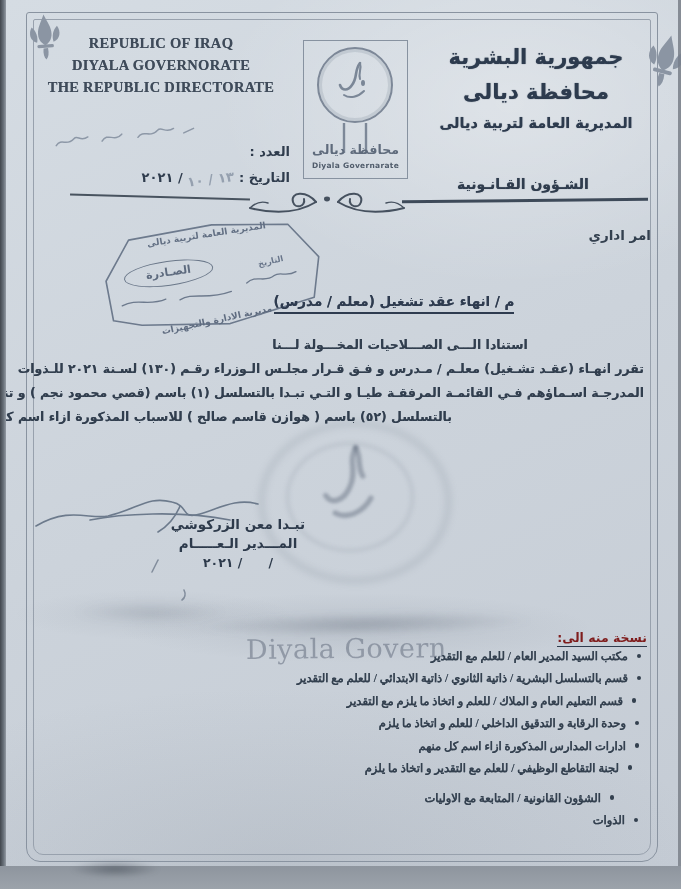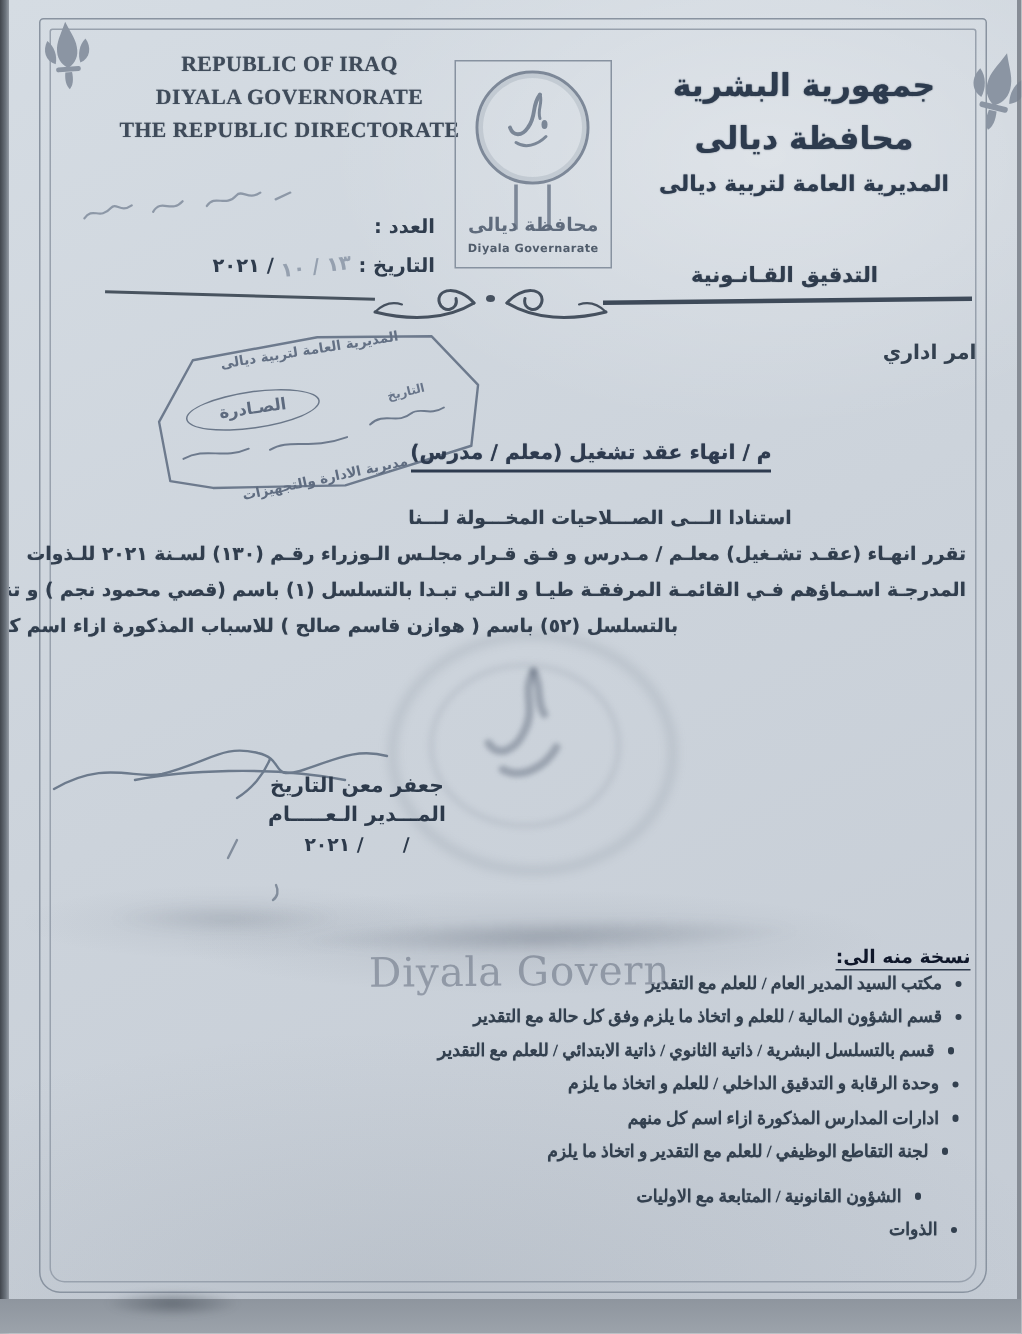--- a/index.html
+++ b/index.html
@@ -8,21 +8,21 @@
   .grain{position:absolute;left:5px;top:0;width:673px;height:866px;background:
     radial-gradient(ellipse 420px 260px at 75% 12%, rgba(255,255,255,0.30), rgba(255,255,255,0) 70%),
     radial-gradient(ellipse 340px 50px at 52% 72.5%, rgba(82,92,107,0.12), rgba(82,92,107,0) 70%),
     radial-gradient(ellipse 200px 36px at 22% 71%, rgba(82,92,107,0.09), rgba(82,92,107,0) 70%),
     radial-gradient(ellipse 600px 240px at 40% 100%, rgba(90,100,112,0.12), rgba(90,100,112,0) 75%);}
   .frame-outer{position:absolute;left:26px;top:12px;width:630px;height:848px;border:1.6px solid #8993a0;border-radius:3px 3px 16px 14px;}
   .frame-inner{position:absolute;left:33px;top:19px;width:616px;height:834px;border:1.3px solid #98a1ad;border-radius:2px 2px 12px 10px;}
   .fleur{position:absolute;}
   .fleur-tl{left:27px;top:13px;width:36px;height:48px;transform:rotate(-4deg);}
   .fleur-tr{right:-5px;top:33px;width:42px;height:56px;transform:rotate(14deg);}
-  .h-en{position:absolute;left:62px;top:32px;width:262px;text-align:center;font-family:"Liberation Serif","DejaVu Serif",serif;font-weight:bold;font-size:14.5px;line-height:22px;color:#3f4b5a;letter-spacing:0.3px;text-shadow:0 0 0.6px rgba(63,75,90,0.7);}
+  .h-en{position:absolute;left:30px;top:32px;width:262px;text-align:center;font-family:"Liberation Serif","DejaVu Serif",serif;font-weight:bold;font-size:14.5px;line-height:22px;color:#3f4b5a;letter-spacing:0.3px;text-shadow:0 0 0.6px rgba(63,75,90,0.7);}
   .logo{position:absolute;left:303px;top:40px;width:103px;height:137px;border:1.4px solid #8792a0;}
   .logo-circle{position:absolute;left:13px;top:6px;width:72px;height:72px;border:2.2px solid #7d8898;border-radius:50%;box-shadow:inset 0 0 0 3px rgba(125,136,152,0.22);}
   .logo-circle svg{position:absolute;left:11px;top:8px;width:46px;height:52px;}
   .logo-risers{position:absolute;left:32px;top:80px;width:40px;height:36px;}
   .logo-ar{position:absolute;left:0;bottom:21px;width:100%;text-align:center;font-size:12.5px;font-weight:bold;color:#5f6b7c;}
   .logo-en{position:absolute;left:0;bottom:8px;width:100%;text-align:center;font-size:7.5px;font-weight:bold;color:#505c6b;letter-spacing:0.3px;}
   .h-ar{position:absolute;right:28px;top:40px;width:234px;text-align:center;color:#2d3b4e;font-weight:bold;direction:rtl;}
   .h-ar1{font-size:21px;line-height:34px;text-shadow:0 0 1px rgba(45,59,78,0.85);}
   .h-ar2{font-size:21px;line-height:36px;text-shadow:0 0 1px rgba(45,59,78,0.85);}
   .h-ar3{font-size:14.5px;line-height:26px;text-shadow:0 0 0.8px rgba(45,59,78,0.8);}
@@ -57,21 +57,21 @@
   .sig-squiggle{position:absolute;left:30px;top:486px;width:235px;height:56px;}
   .sig-block{position:absolute;left:146px;top:516px;width:184px;text-align:center;direction:rtl;color:#2d3a4b;}
   .sig-name{font-size:13.5px;font-weight:bold;}
   .sig-title{font-size:13.5px;font-weight:bold;margin-top:3px;}
   .sig-date{font-size:12.5px;font-weight:bold;margin-top:4px;white-space:pre;}
   .hw-marks{position:absolute;left:140px;top:556px;width:80px;height:46px;}
   .smudge{position:absolute;left:130px;top:608px;width:470px;height:32px;background:radial-gradient(ellipse 50% 50% at 50% 50%, rgba(70,80,96,0.28), rgba(70,80,96,0) 72%);filter:blur(3px);transform:rotate(-1.2deg);}
   .smudge2{position:absolute;left:40px;top:598px;width:220px;height:28px;background:radial-gradient(ellipse 50% 50% at 50% 50%, rgba(70,80,96,0.16), rgba(70,80,96,0) 70%);filter:blur(4px);}
   .wm{position:absolute;left:246px;top:633px;font-family:"DejaVu Serif","Liberation Serif",serif;font-size:27px;color:rgba(96,106,122,0.52);letter-spacing:0.5px;transform:rotate(-0.5deg);z-index:1;}
   .cc-head{position:absolute;right:34px;top:627px;direction:rtl;z-index:2;}
-  .cc-head span{display:inline-block;font-size:12.5px;font-weight:bold;color:#0f172a;border-bottom:1.6px solid #2e3b4d;padding-bottom:1px;}
+  .cc-head span{display:inline-block;font-size:12.5px;font-weight:bold;color:#7f1d1d;border-bottom:1.6px solid #2e3b4d;padding-bottom:1px;}
   .cc-list{position:absolute;right:38px;top:649px;width:596px;direction:rtl;z-index:2;}
   .cc-item{position:relative;text-align:right;font-size:11.5px;font-weight:bold;color:#33404f;line-height:14px;margin-bottom:8.4px;padding-right:15px;white-space:nowrap;text-shadow:0 0 0.5px rgba(51,64,79,0.55);font-family:Liberation Serif, serif;}
   .cc-item:nth-child(3){margin-right:5px;}
   .cc-item:nth-child(4){margin-right:2px;}
   .cc-item:nth-child(5){margin-right:2px;}
   .cc-item:nth-child(6){margin-right:9px;}
   .cc-item:nth-child(7){margin-right:27px;margin-top:16px;}
   .cc-item:nth-child(8){margin-right:3px;}
   .cc-item:nth-child(9){margin-right:88px;}
   .cc-item:nth-child(10){margin-right:222px;}
@@ -149,21 +149,21 @@
       <path d="M88 12 C94 4 100 14 108 6 C112 2 116 10 124 5"></path>
       <path d="M134 10 L144 6"></path>
     </g>
   </svg>
 
   <div class="num-date">
     <div class="nd-line"><span>العدد :</span></div>
     <div class="nd-line"><span>التاريخ : </span><span class="hw">١٣ / ١٠</span><span> / ٢٠٢١</span></div>
   </div>
 
-  <div class="dept">التدقيق القـانـونية</div>
+  <div class="dept">الشـؤون القـانـونية</div>
   <div class="line-left"></div>
   <svg class="flourish" viewBox="0 0 162 36">
     <g fill="none" stroke="#46515f" stroke-width="2" stroke-linecap="round">
       <path d="M4 22 C28 28 52 27 70 16"></path>
       <path d="M70 16 C60 4 44 6 47 16 C49 23 60 21 58 13"></path>
       <path d="M158 22 C134 28 110 27 92 16"></path>
       <path d="M92 16 C102 4 118 6 115 16 C113 23 102 21 104 13"></path>
       <path d="M4 22 C10 16 16 15 22 17" stroke-width="1.4"></path>
       <path d="M158 22 C152 16 146 15 140 17" stroke-width="1.4"></path>
     </g>
@@ -215,21 +215,21 @@
 
   <svg class="sig-squiggle" viewBox="0 0 235 56">
     <g fill="none" stroke="#6c7a8c" stroke-width="1.6" stroke-linecap="round">
       <path d="M6 40 C40 20 60 34 78 30 C110 22 118 10 142 16 C160 20 150 34 170 28 C190 22 206 12 228 18"></path>
       <path d="M60 34 C90 28 150 24 200 34"></path>
       <path d="M150 20 C146 30 138 40 128 46"></path>
     </g>
   </svg>
 
   <div class="sig-block">
-    <div class="sig-name">جعفر معن التاريخ</div>
+    <div class="sig-name">تبـدا معن الزركوشي</div>
     <div class="sig-title">المـــدير الـعـــــام</div>
     <div class="sig-date">/      / ٢٠٢١</div>
   </div>
 
   <svg class="hw-marks" viewBox="0 0 80 46">
     <g stroke="#828d9c" stroke-width="1.6" fill="none" stroke-linecap="round">
       <path d="M18 4 L12 16"></path>
       <path d="M44 34 C46 38 45 42 42 44"></path>
     </g>
   </svg>
@@ -238,22 +238,22 @@
   <div class="smudge2"></div>
 
   <div class="wm">Diyala Govern</div>
 
   <div class="cc-head">
     <span>نسخة منه الى:</span>
   </div>
 
   <div class="cc-list">
     <div class="cc-item"><span class="dot"></span><span>مكتب السيد المدير العام / للعلم مع التقدير</span></div>
-    <div class="cc-item"><span class="dot"></span><span>قسم الشؤون المالية / للعلم و اتخاذ ما يلزم وفق كل حالة مع التقدير</span></div>
     <div class="cc-item"><span class="dot"></span><span>قسم بالتسلسل البشرية / ذاتية الثانوي / ذاتية الابتدائي / للعلم مع التقدير</span></div>
+    <div class="cc-item"><span class="dot"></span><span>قسم التعليم العام و الملاك / للعلم و اتخاذ ما يلزم مع التقدير</span></div>
     <div class="cc-item"><span class="dot"></span><span>وحدة الرقابة و التدقيق الداخلي / للعلم و اتخاذ ما يلزم</span></div>
     <div class="cc-item"><span class="dot"></span><span>ادارات المدارس المذكورة ازاء اسم كل منهم</span></div>
     <div class="cc-item"><span class="dot"></span><span>لجنة التقاطع الوظيفي / للعلم مع التقدير و اتخاذ ما يلزم</span></div>
     <div class="cc-item"><span class="dot"></span><span>الشؤون القانونية / المتابعة مع الاوليات</span></div>
     <div class="cc-item"><span class="dot"></span><span>الذوات</span></div>
   </div>
 
   <div class="edge-left"></div>
   <div class="edge-right"></div>
   <div class="scan-bottom"></div>

